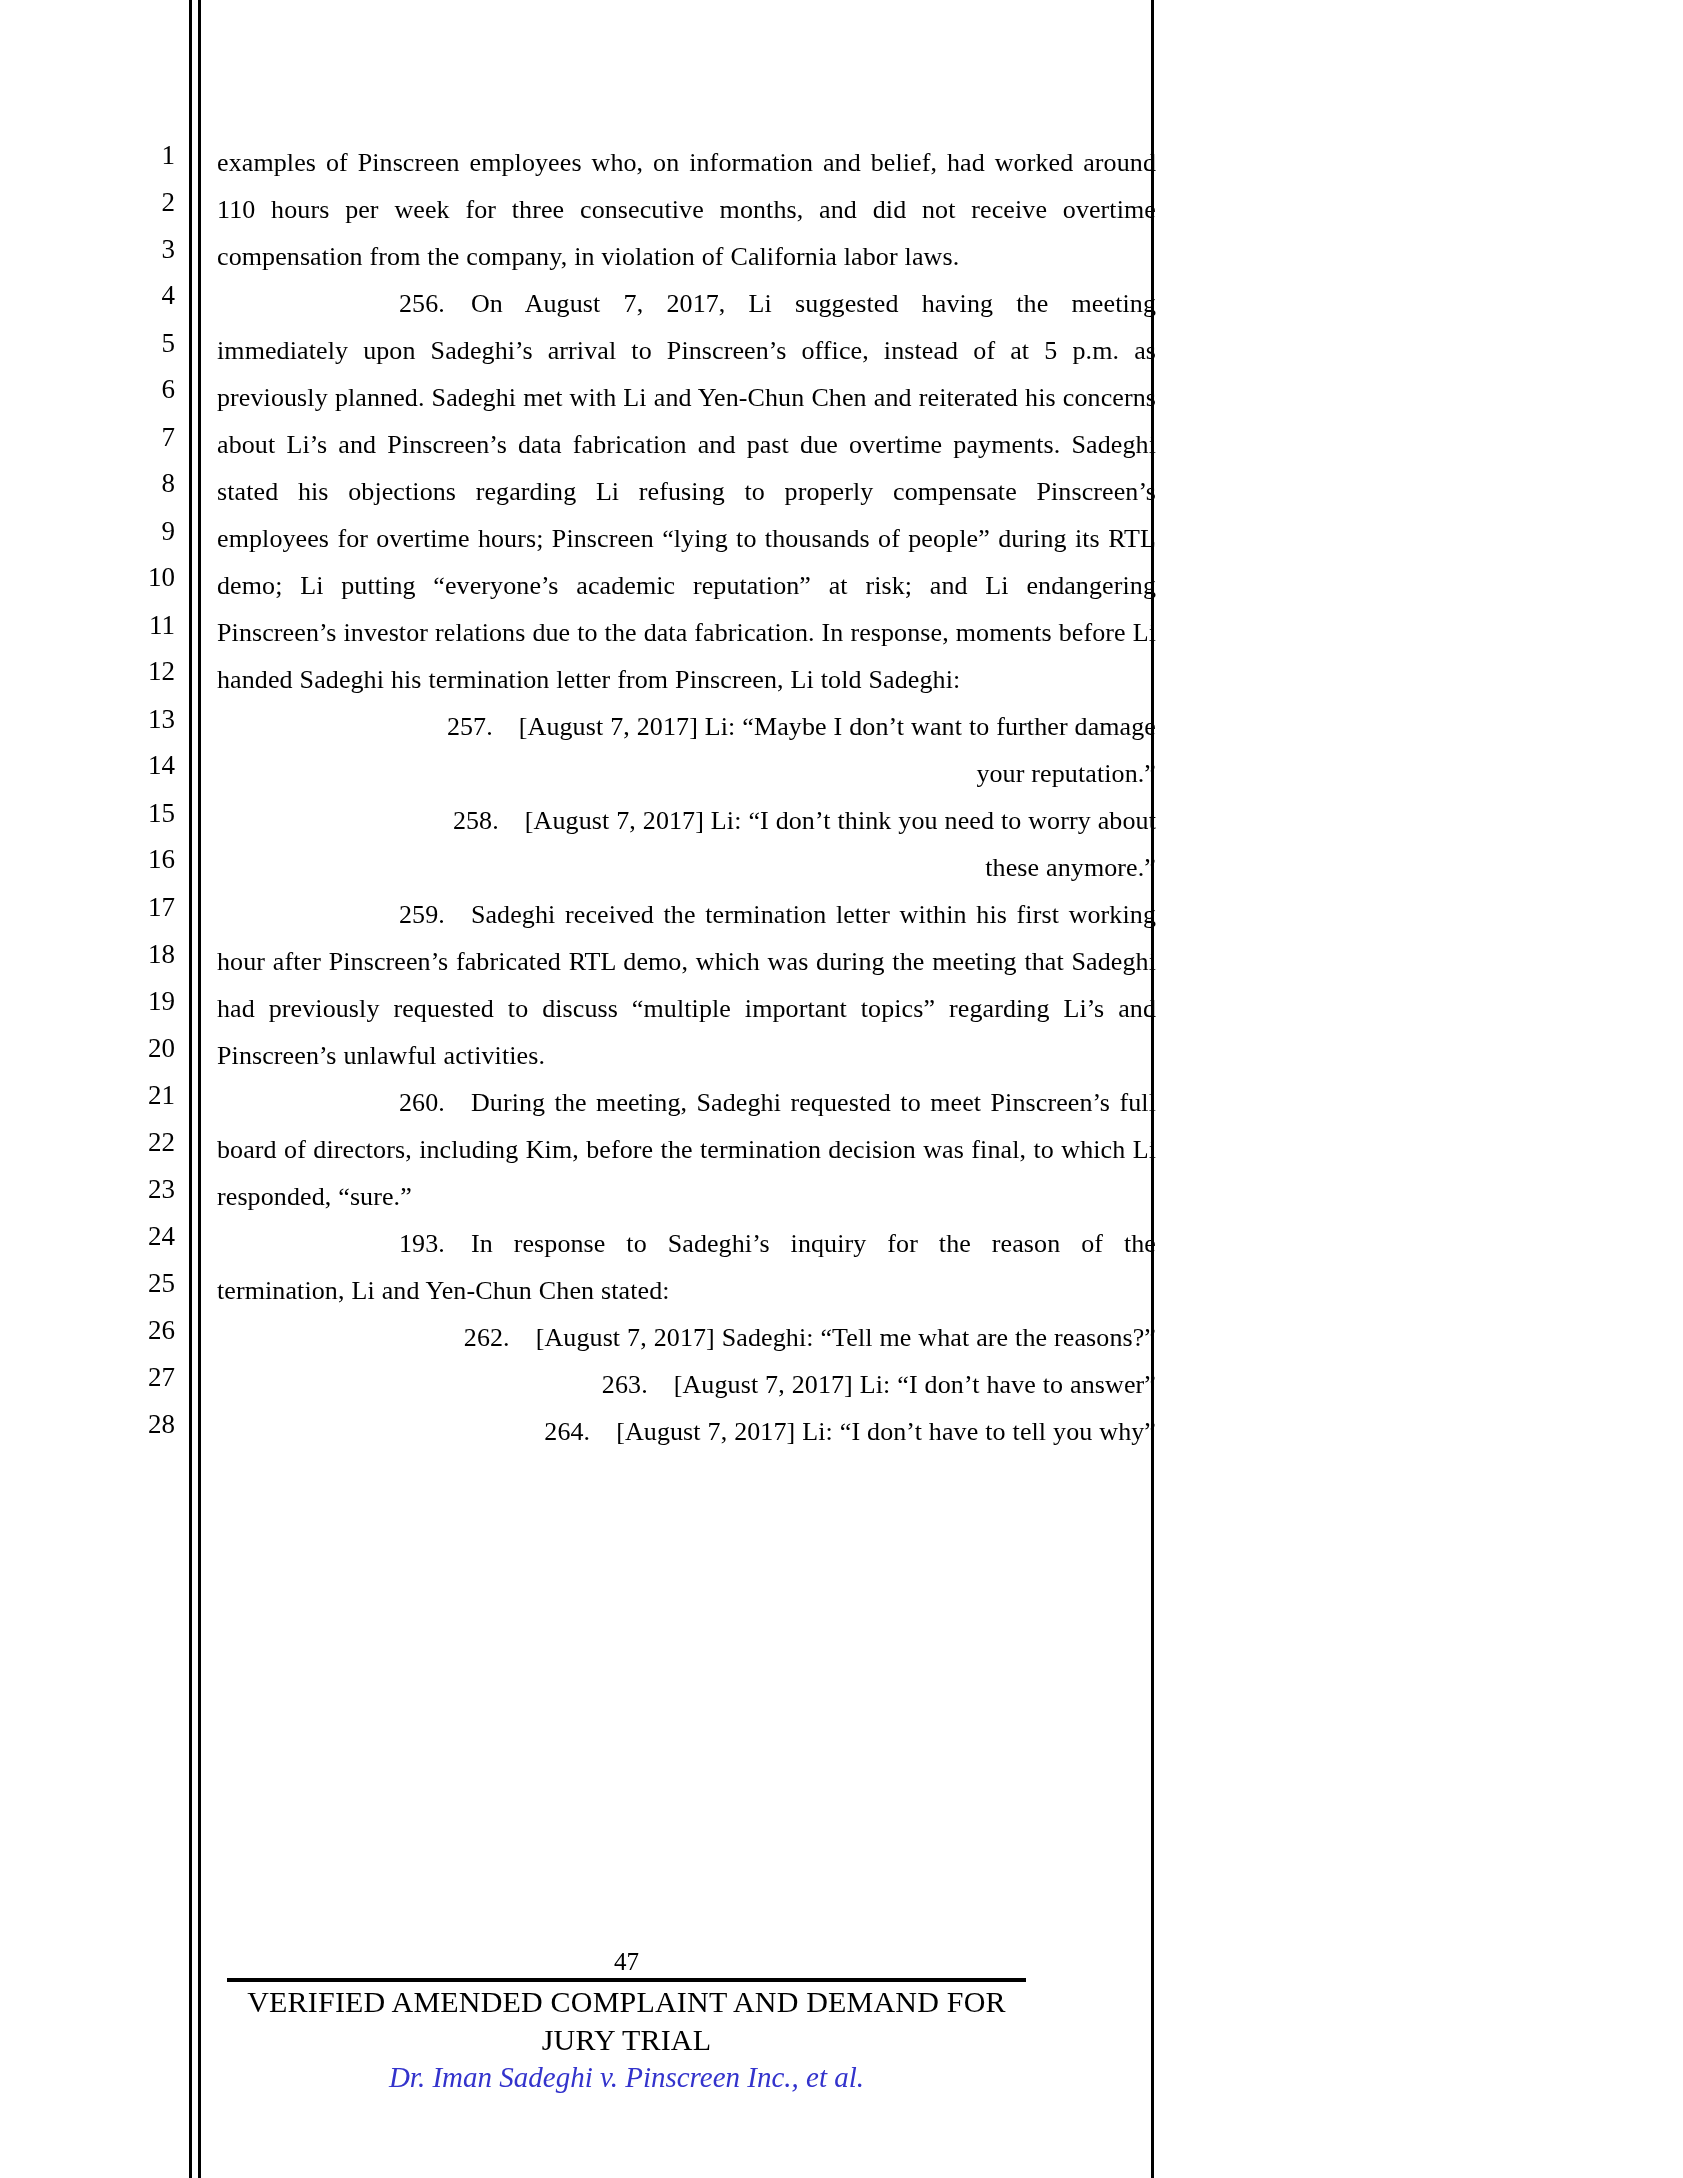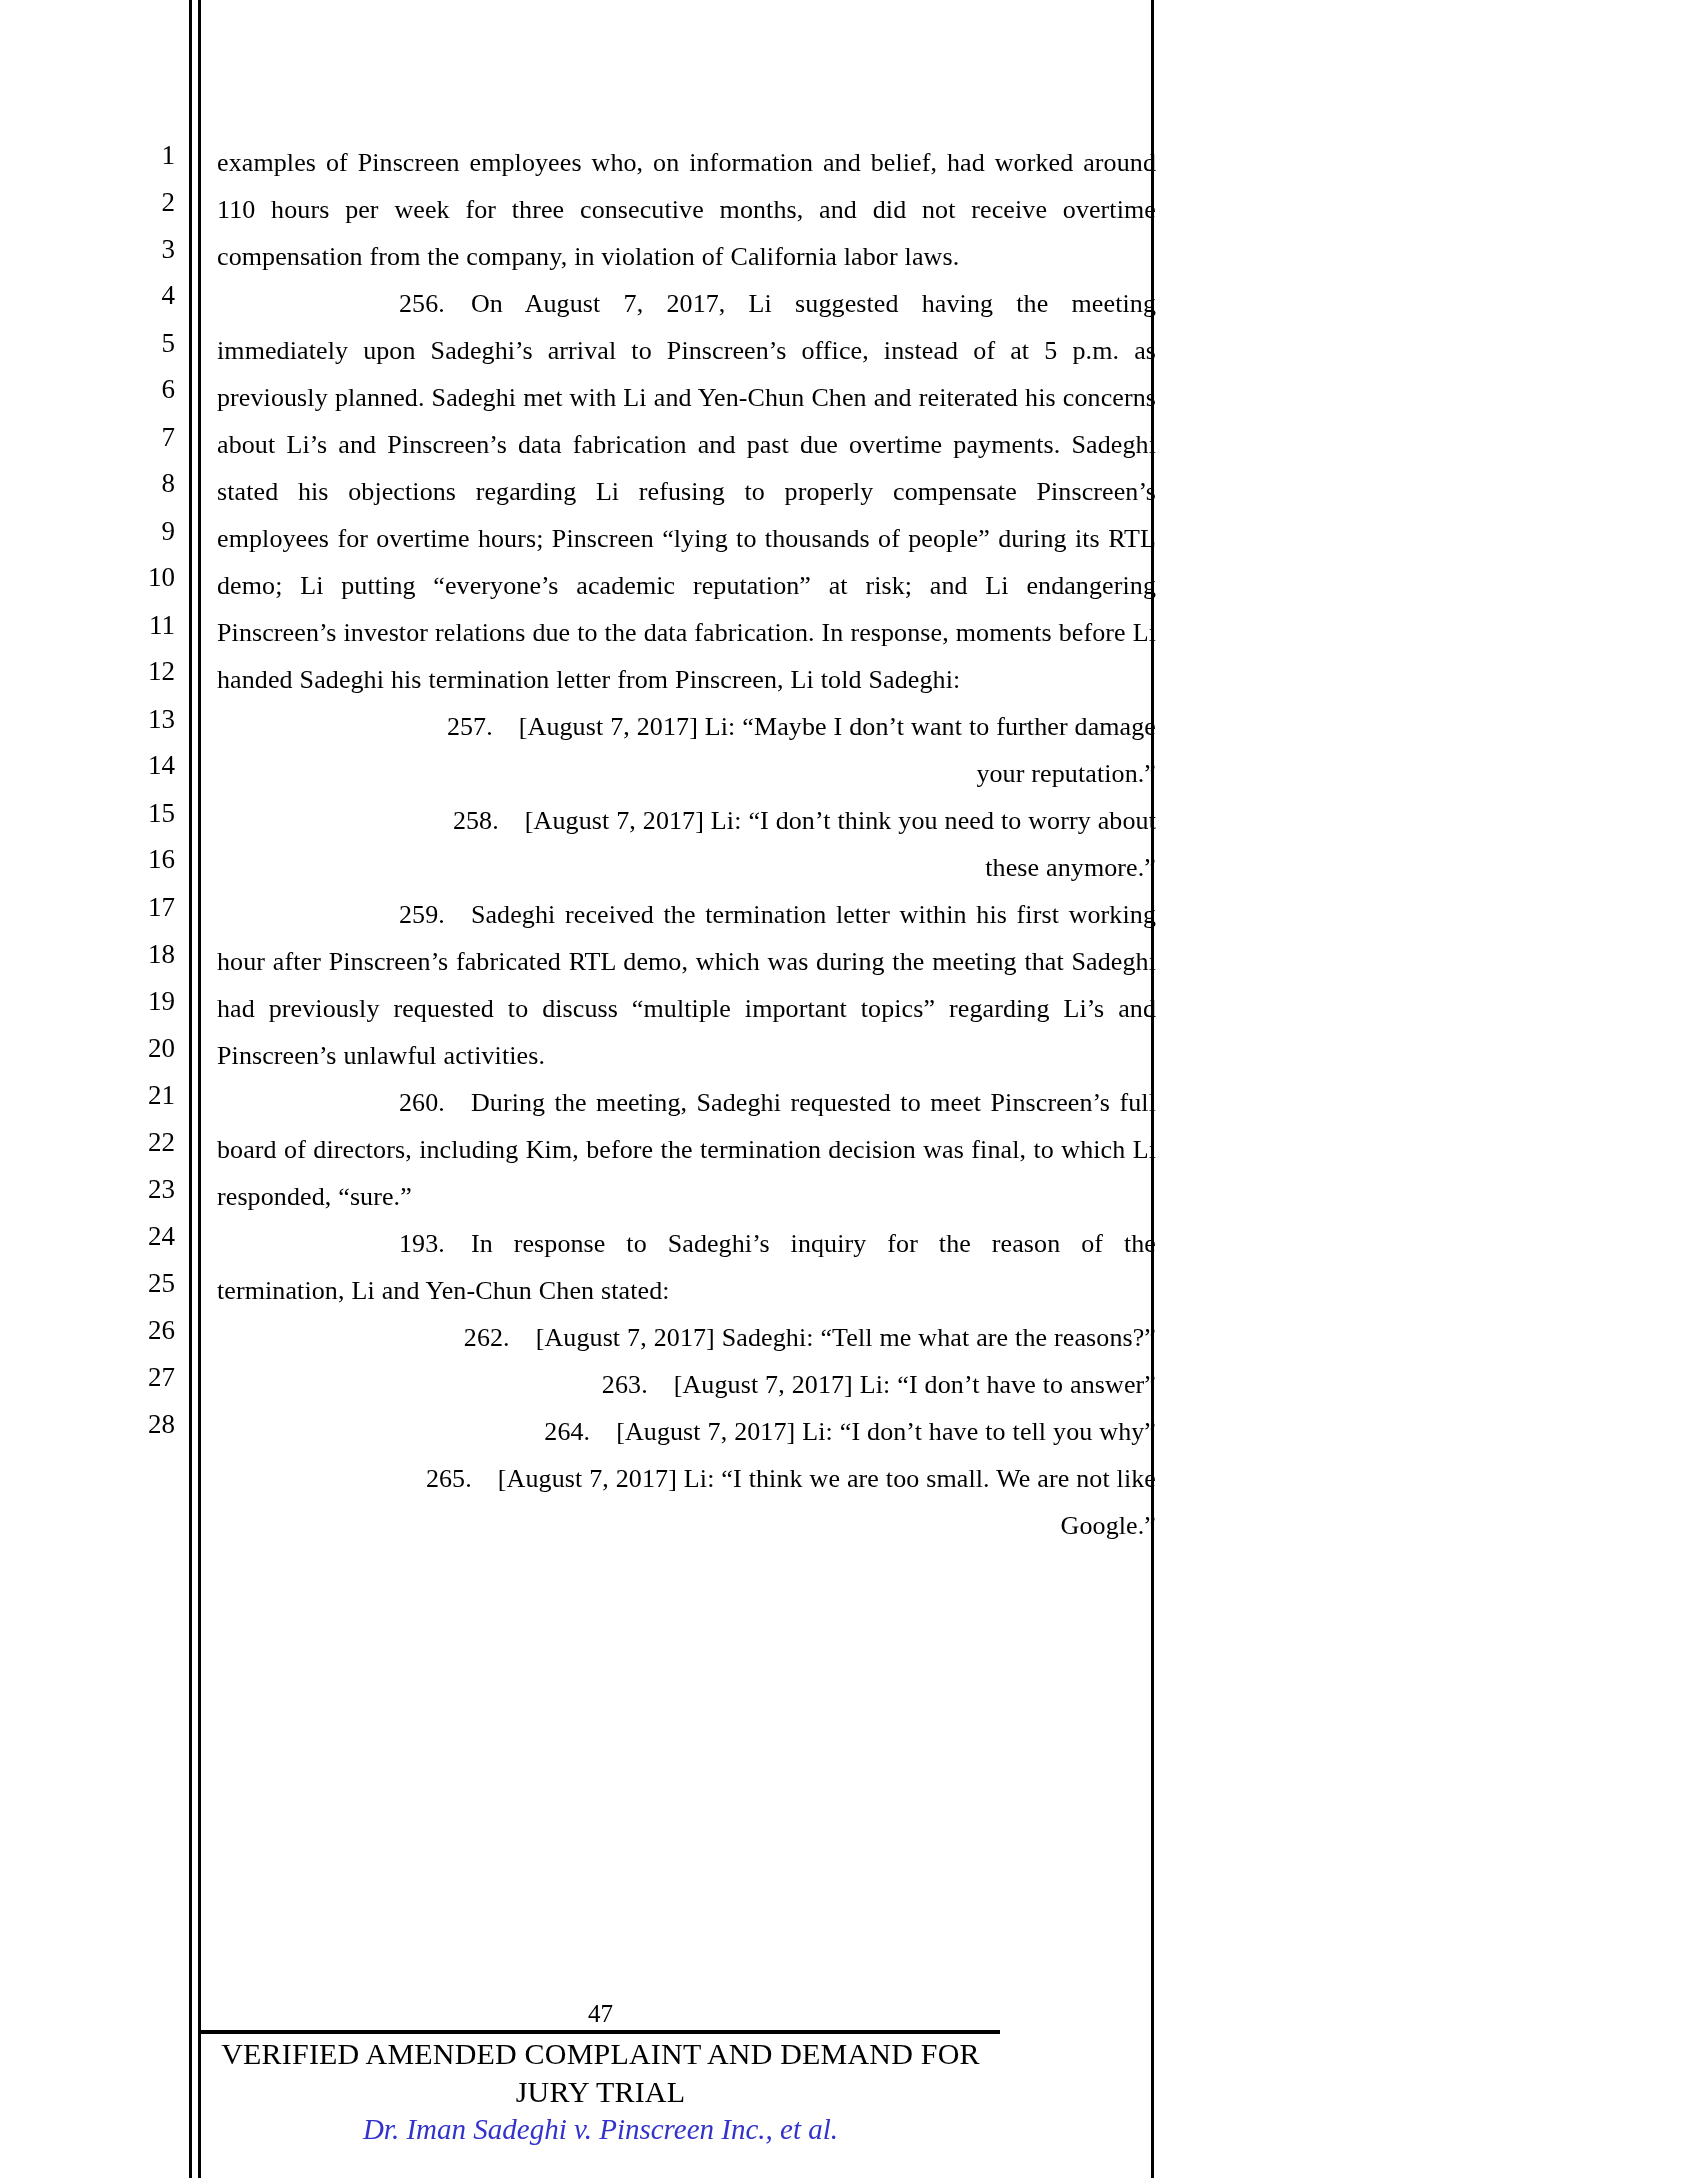--- a/index.html
+++ b/index.html
@@ -101,23 +101,24 @@
     width: 26px;
   }
   p.nojustify {
     text-align: right;
   }
 
   
   .footer {
     position: absolute;
     left: 201px;
-    top: 2000px;
+    top: 1948px;
     width: 799px;
     text-align: center;
+    padding-left: 26px;
   }
   .pagenum {
     font-size: 25px;
     line-height: 28px;
     color: #000;
   }
   .footer-hr {
     width: 100%;
     height: 4px;
     background: #000;
@@ -212,23 +213,20 @@
       </p>
 
       <p class="para indent nojustify">
         <span class="numlabel">263.</span><span class="gap"></span><span>[August 7, 2017] Li: “I don’t have to answer”</span>
       </p>
 
       <p class="para indent nojustify">
         <span class="numlabel">264.</span><span class="gap"></span><span>[August 7, 2017] Li: “I don’t have to tell you why”</span>
       </p>
 
-      <p class="para indent nojustify">
-        <span class="numlabel">265.</span><span class="gap"></span><span>[August 7, 2017] Li: “I think we are too small. We are not like Google.”</span>
-      </p>
 
 
     </div>
   </div>
 
   <div class="footer">
     <div class="pagenum">47</div>
     <div class="footer-hr"></div>
     <div class="footer-title">VERIFIED AMENDED COMPLAINT AND DEMAND FOR JURY TRIAL</div>
     <div class="footer-case" style="color: rgb(51, 51, 204);">Dr. Iman Sadeghi v. Pinscreen Inc., et al.</div>

